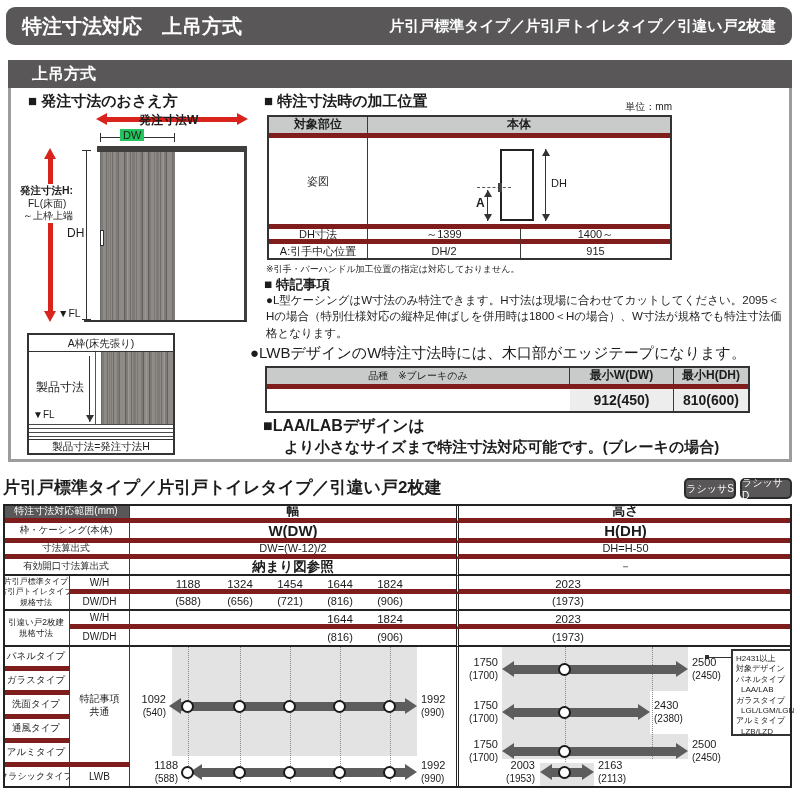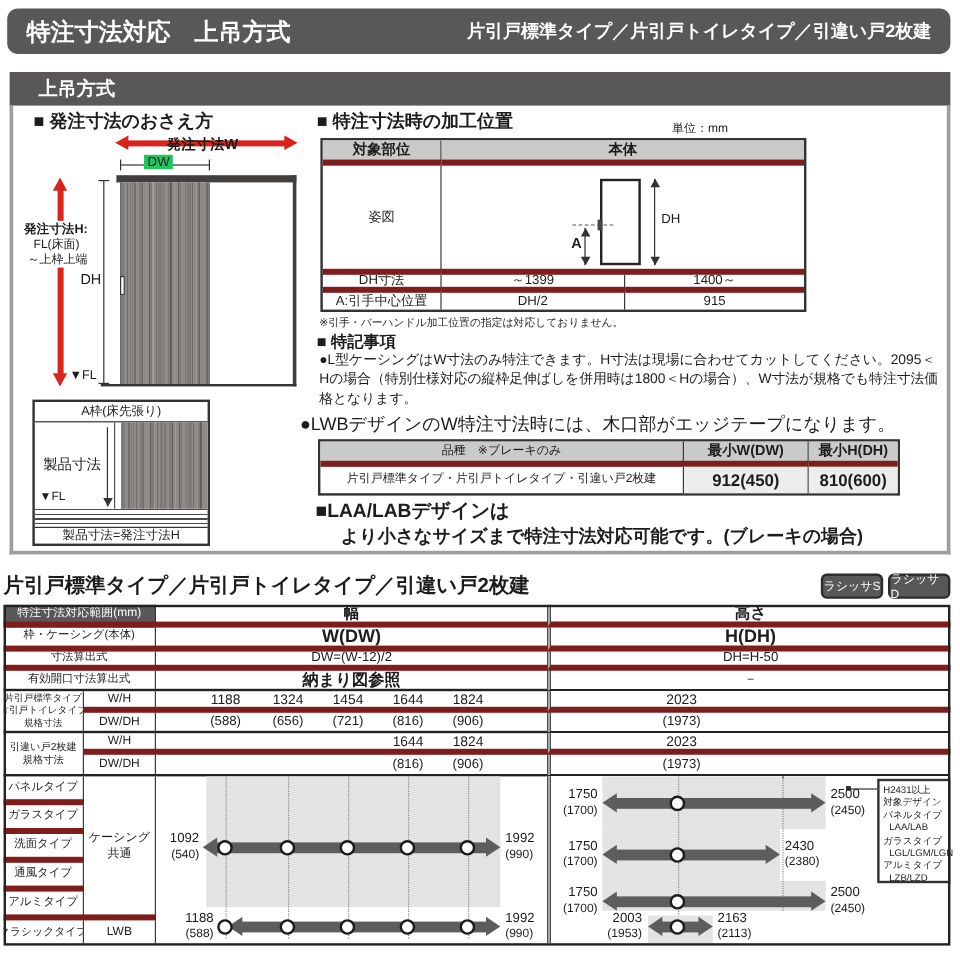--- a/index.html
+++ b/index.html
@@ -109,21 +109,21 @@
     <div class="dimv" style="left:60px;top:21px;height:66px">
         <span class="tb"></span>
       </div>
     <div class="ab f12" style="left:7px;top:44px">製品寸法</div>
     <div class="ab f10" style="left:4px;top:74px">▼FL</div>
     <div class="ab hatch" style="left:0;top:89px;width:144px;height:15px"></div>
     <div class="cell" style="left:0;top:104px;width:144px;height:14px;border-top:1px solid #333;font-size:10.5px">製品寸法=発注寸法H</div>
   </div>
 
   <div class="ab f15 bold" style="left:264px;top:92px">■ 特注寸法時の加工位置</div>
-  <div class="ab f10" style="left:560px;top:100px;width:112px;">単位：mm</div>
+  <div class="ab f10" style="left:560px;top:100px;width:112px;text-align:right">単位：mm</div>
 
   <div class="ab" style="left:267px;top:115px;width:405px;height:145px;border:2px solid #333">
     <div class="cell gbg br bb bold f12" style="left:0;top:0;width:99px;height:21px">対象部位</div>
     <div class="cell gbg bb bold f12" style="left:99px;top:0;width:302px;height:21px">本体</div>
     <div class="cell br bb f11" style="left:0;top:21px;width:99px;height:91px">姿図</div>
     <div class="cell bb" style="left:99px;top:21px;width:302px;height:91px"></div>
 
     <div class="ab" style="left:231px;top:32px;width:34px;height:72px;border:2px solid #222;background:#fff;z-index:2"></div>
     <div class="dimv" style="left:276px;top:32px;height:72px">
         <span class="tt"></span>
@@ -150,21 +150,20 @@
   <div class="ab f9" style="left:266px;top:263px">※引手・バーハンドル加工位置の指定は対応しておりません。</div>
 
   <div class="ab bold" style="left:264px;top:276px;font-size:13.5px">■ 特記事項</div>
   <div class="ab" style="left:266px;top:292px;width:517px;white-space:normal;font-size:11.5px;line-height:1.42">●L型ケーシングはW寸法のみ特注できます。H寸法は現場に合わせてカットしてください。2095＜Hの場合（特別仕様対応の縦枠足伸ばしを併用時は1800＜Hの場合）、W寸法が規格でも特注寸法価格となります。</div>
   <div class="ab" style="left:250px;top:344px;width:517px;white-space:normal;font-size:15px">●LWBデザインのW特注寸法時には、木口部がエッジテープになります。</div>
 
   <div class="ab" style="left:265px;top:366px;width:485px;height:47px;border:2px solid #333">
     <div class="cell gbg br bb f10" style="left:0;top:0;width:303px;height:21px">品種　※ブレーキのみ</div>
     <div class="cell gbg br bb bold f12" style="left:303px;top:0;width:104px;height:21px">最小W(DW)</div>
     <div class="cell gbg bb bold f12" style="left:407px;top:0;width:74px;height:21px">最小H(DH)</div>
-    <div class="cell br f10" style="left:0;top:21px;width:303px;height:22px">片引戸標準タイプ・片引戸トイレタイプ・引違い戸2枚建</div>
     <div class="cell br shade bold f14" style="left:303px;top:21px;width:104px;height:22px">912(450)</div>
     <div class="cell shade bold f14" style="left:407px;top:21px;width:74px;height:22px">810(600)</div>
   </div>
 
   <div class="ab bold f16" style="left:263px;top:416px">■LAA/LABデザインは</div>
   <div class="ab bold f15" style="left:284px;top:438px">より小さなサイズまで特注寸法対応可能です。(ブレーキの場合)</div>
 
   <div class="ab bold f17" style="left:3px;top:476px">片引戸標準タイプ／片引戸トイレタイプ／引違い戸2枚建</div>
   <div class="badge" style="left:684px;top:478px">ラシッサS</div>
   <div class="badge" style="left:740px;top:478px">ラシッサD</div>
@@ -236,21 +235,21 @@
       <span class="cell" style="left:87px;top:0;width:44px;height:16px;font-size:11px">(1973)</span>
     </div>
 
     <div class="cell br bb" style="left:0;top:143px;width:67px;height:24px;font-size:9.5px">パネルタイプ</div>
     <div class="cell br bb" style="left:0;top:167px;width:67px;height:24px;font-size:9.5px">ガラスタイプ</div>
     <div class="cell br bb" style="left:0;top:191px;width:67px;height:24px;font-size:9.5px">洗面タイプ</div>
     <div class="cell br bb" style="left:0;top:215px;width:67px;height:24px;font-size:9.5px">通風タイプ</div>
     <div class="cell br bb" style="left:0;top:239px;width:67px;height:24px;font-size:9.5px">アルミタイプ</div>
     <div class="cell br" style="left:0;top:263px;width:67px;height:19px;font-size:9px">クラシックタイプ</div>
     <div class="cell col br bb f10" style="left:67px;top:143px;width:60px;height:120px;line-height:13px">
-      <span>ケーシング</span>
+      <span>特記事項</span>
       <span>共通</span>
     </div>
     <div class="cell br f10" style="left:67px;top:263px;width:60px;height:19px">LWB</div>
 
     <div class="ab" style="left:127px;top:143px;width:326px;height:139px">
       <div class="gband" style="left:42px;top:0;width:245px;height:109px"></div>
       <div class="dotl" style="left:58px;top:0;height:135px"></div>
       <div class="dotl" style="left:110px;top:0;height:135px"></div>
       <div class="dotl" style="left:160px;top:0;height:135px"></div>
       <div class="dotl" style="left:210px;top:0;height:135px"></div>

